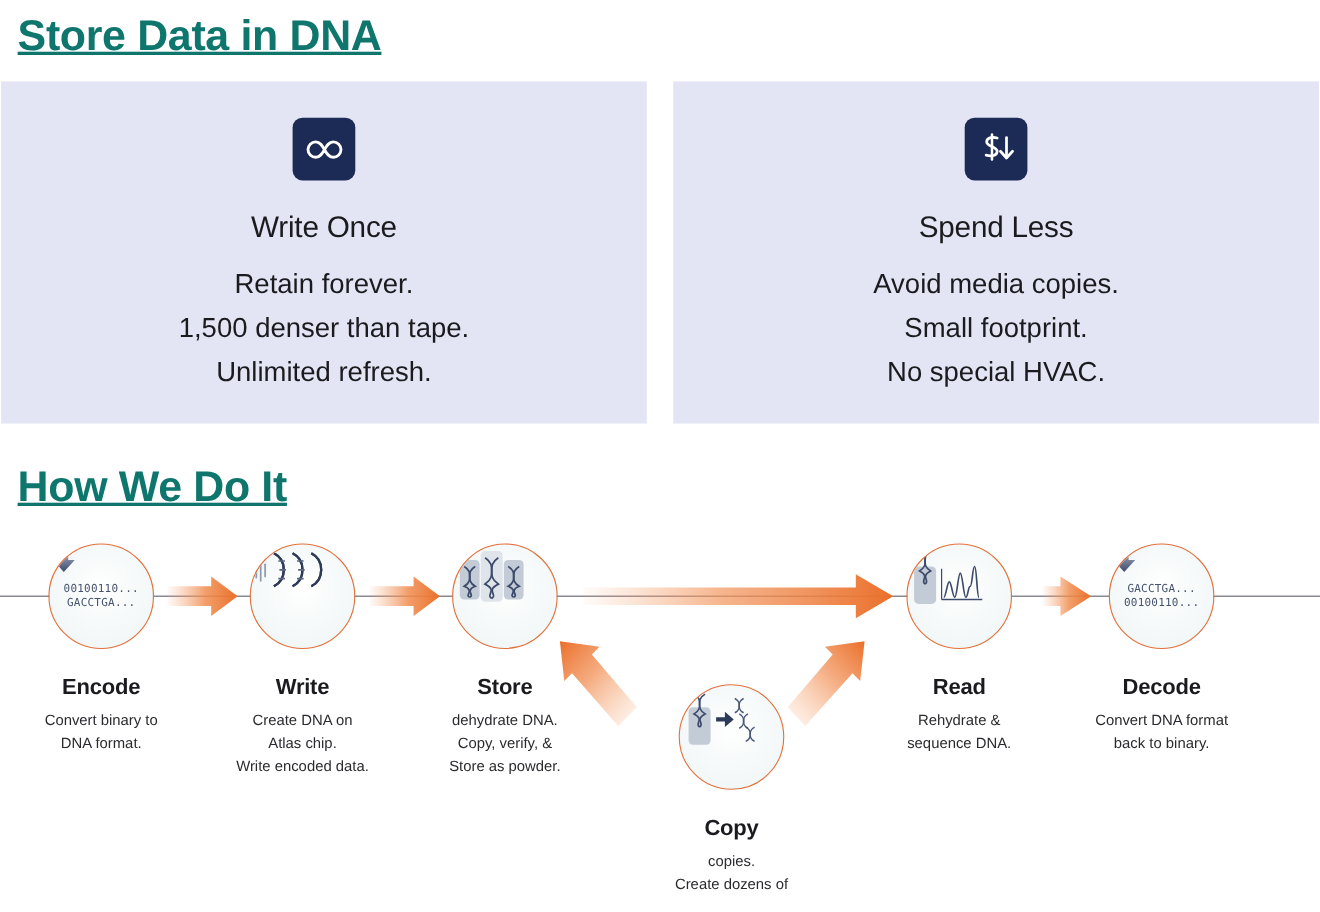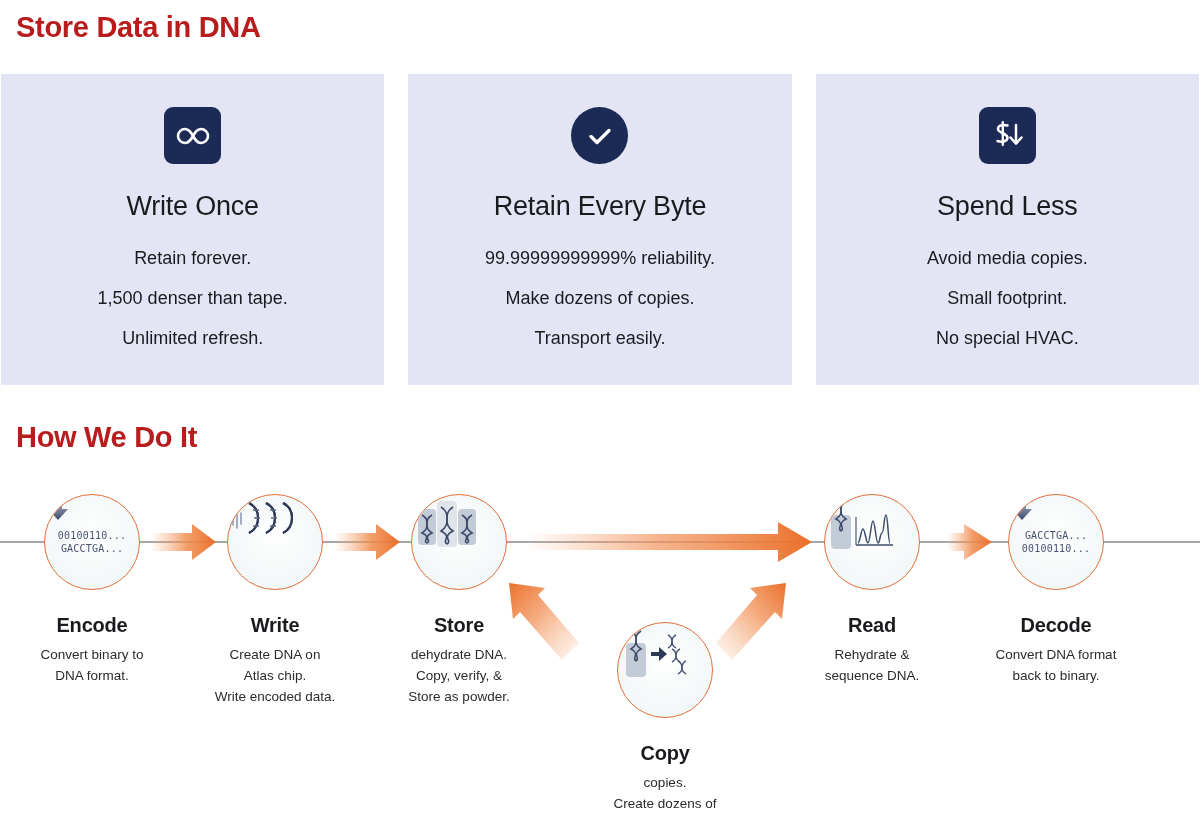--- a/index.html
+++ b/index.html
@@ -8,25 +8,26 @@
     background: #ffffff;
     font-family: "Liberation Sans", sans-serif;
     overflow: hidden;
   }
   .page { position: relative; width: 1200px; height: 829px; }
 
   
   .section-title {
     position: absolute;
     left: 16px;
-    color: #b91c1c;
-    font-size: 29px;
+    color: #0f766e;
+    font-size: 39px;
     font-weight: 600;
     letter-spacing: -0.3px;
     white-space: nowrap;
+    text-decoration: underline;
   }
   #title-store { top: 11px; }
   #title-how   { top: 421px; }
 
   
   .cards {
     position: absolute;
     top: 74px; left: 0;
     width: 1200px; height: 311px;
     display: flex;
@@ -54,21 +55,21 @@
   .card-title {
     margin-top: 27px;
     font-size: 27px;
     font-weight: 400;
     color: #1b1b1f;
     letter-spacing: -0.2px;
     white-space: nowrap;
   }
   .card-lines { margin-top: 16px; text-align: center; }
   .card-line {
-    font-size: 18px;
+    font-size: 25px;
     color: #1b1b1f;
     line-height: 40px;
     white-space: nowrap;
   }
 
   
   .flow { position: absolute; top: 462px; left: 0; width: 1083px; height: 367px; }
   .flow svg { position: absolute; top: 0; left: 0; }
 
   .node { position: absolute; }
@@ -125,33 +126,20 @@
         </svg>
       </div>
       <div class="card-title">Write Once</div>
       <div class="card-lines">
         <div class="card-line">Retain forever.</div>
         <div class="card-line">1,500 denser than tape.</div>
         <div class="card-line">Unlimited refresh.</div>
       </div>
     </div>
 
-    <div class="card">
-      <div class="card-icon circle">
-        <svg width="30" height="24" viewBox="0 0 30 24">
-          <path d="M6 12.5 L12 18.5 L24 6.5" fill="none" stroke="#ffffff" stroke-width="3.4" stroke-linecap="round" stroke-linejoin="round"></path>
-        </svg>
-      </div>
-      <div class="card-title">Retain Every Byte</div>
-      <div class="card-lines">
-        <div class="card-line">99.99999999999% reliability.</div>
-        <div class="card-line">Make dozens of copies.</div>
-        <div class="card-line">Transport easily.</div>
-      </div>
-    </div>
 
     <div class="card">
       <div class="card-icon">
         <svg width="36" height="34" viewBox="0 0 36 34">
           <path d="M18.5 6.5 C13.5 5 9 6.5 9 10 C9 14 18.5 14.5 18.5 18.5 C18.5 22.5 13.5 23.5 8.5 22" fill="none" stroke="#ffffff" stroke-width="2.5" stroke-linecap="round"></path>
           <line x1="13.8" y1="3.2" x2="13.8" y2="26" stroke="#ffffff" stroke-width="2.3" stroke-linecap="round"></line>
           <line x1="27" y1="6" x2="27" y2="24" stroke="#ffffff" stroke-width="2.5" stroke-linecap="round"></line>
           <path d="M21.5 18.5 L27 24.6 L32.5 18.5" fill="none" stroke="#ffffff" stroke-width="2.5" stroke-linecap="round" stroke-linejoin="round"></path>
         </svg>
       </div>

